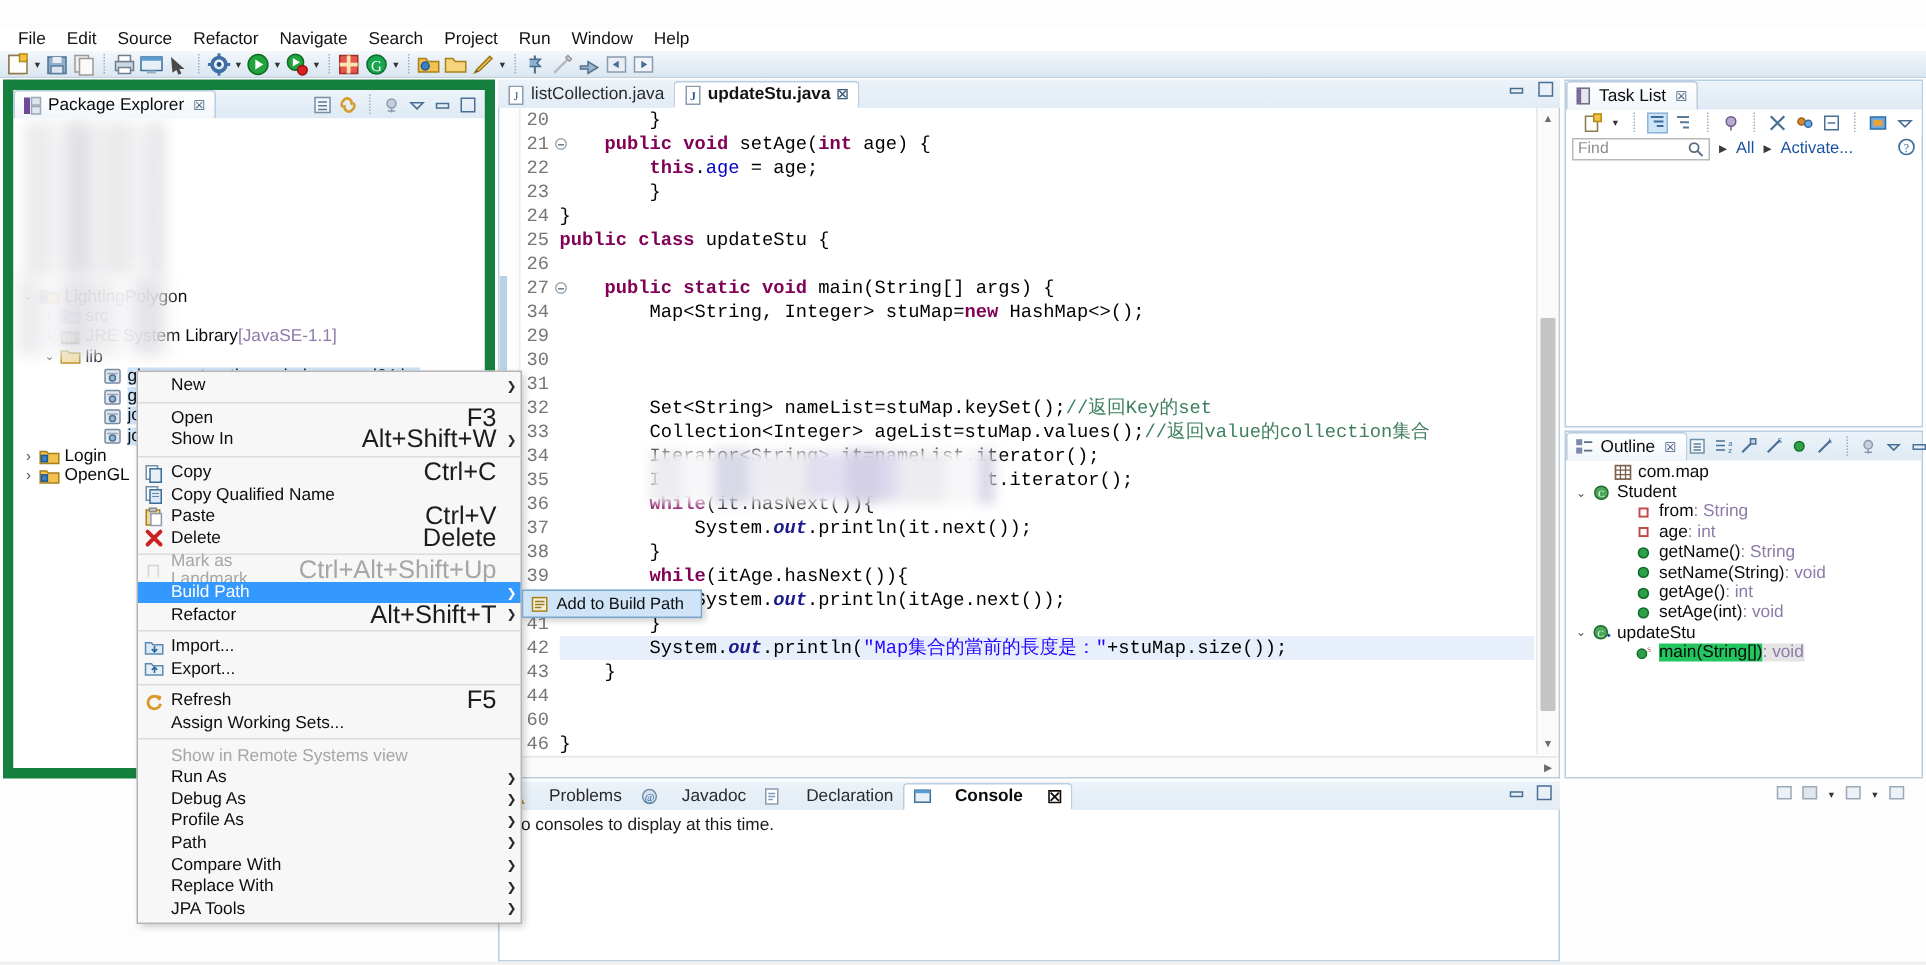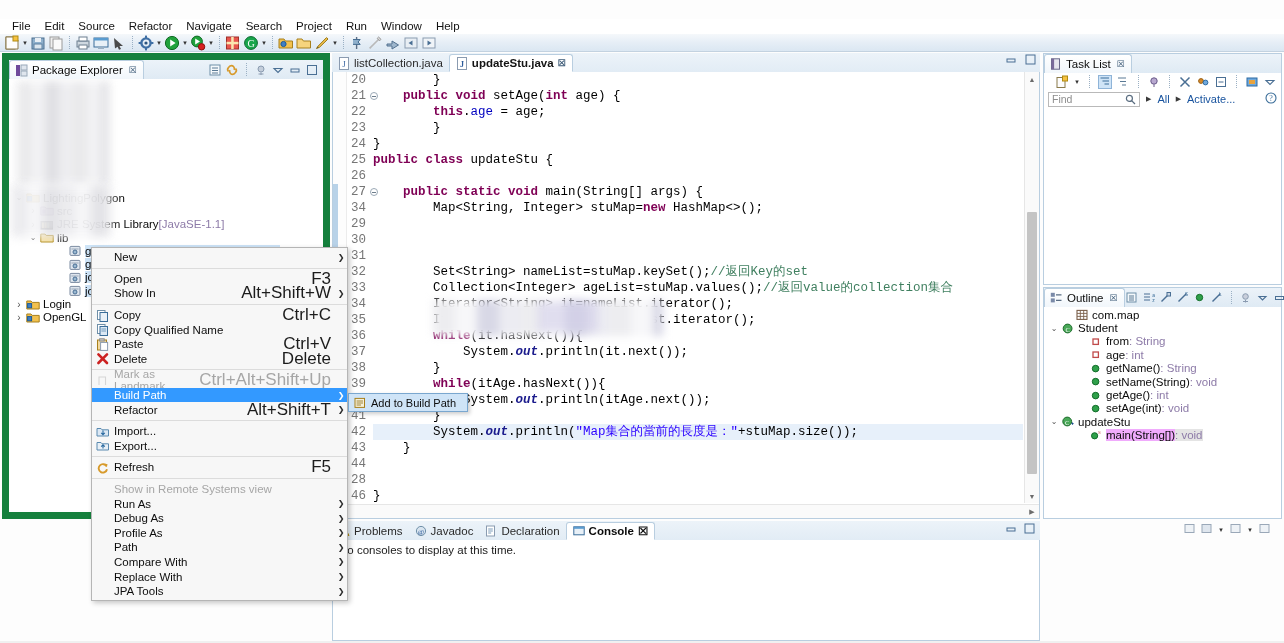--- a/index.html
+++ b/index.html
@@ -216,21 +216,21 @@
     background:#fafafa; border-top:1px solid #e6e6e6;
     display:flex; align-items:center; justify-content:space-between;
   }
   .hscroll .arrow { width:14px; text-align:center; font-size:7px; color:#6b6b6b; }
 
   
   #console-area {
     position:absolute; left:332px; top:521px; width:708px; height:120px;
   }
   .console-tabbar { height:19px; display:flex; align-items:flex-end; background:linear-gradient(to bottom,#ecf3f9,#e2ecf5); position:relative; }
-  .ctab { display:flex; align-items:center; gap:4px; height:18px; padding:0 6px; font-size:11.5px; color:#2a2a2a; }
+  .ctab { display:flex; align-items:center; gap:16px; height:18px; padding:0 6px; font-size:11.5px; color:#2a2a2a; }
   .ctab.active { background:#fff; border:1px solid #b9cee0; border-bottom:1px solid #fff; border-radius:3px 3px 0 0; font-weight:bold; color:#0b0b0b; }
   .console-body {
     height:101px; background:#fff; border:1px solid #b9cee0; border-top:none;
     font-size:11.5px; color:#1a1a1a; padding:4px 6px;
   }
   .cons-tools { position:absolute; right:4px; bottom:2px; display:flex; gap:5px; align-items:center; }
 
   
   #task-list {
     position:absolute; left:1043px; top:53px; width:239px; height:232px;
@@ -698,21 +698,21 @@
           <div class="gline">35</div>
           <div class="gline">36</div>
           <div class="gline">37</div>
           <div class="gline">38</div>
           <div class="gline">39</div>
           <div class="gline">40</div>
           <div class="gline">41</div>
           <div class="gline">42</div>
           <div class="gline">43</div>
           <div class="gline">44</div>
-          <div class="gline">28</div>
+          <div class="gline">60</div>
           <div class="gline">46</div>
         </div>
       <div id="code"><div class="cl"><span class="pl">        }</span></div><div class="cl"><span class="pl">    </span><span class="kw">public void </span><span class="pl">setAge(</span><span class="kw">int</span><span class="pl"> age) {</span></div><div class="cl"><span class="pl">        </span><span class="kw">this</span><span class="pl">.</span><span class="fld">age</span><span class="pl"> = age;</span></div><div class="cl"><span class="pl">        }</span></div><div class="cl"><span class="pl">}</span></div><div class="cl"><span class="kw">public class </span><span class="pl">updateStu {</span></div><div class="cl">&nbsp;</div><div class="cl"><span class="pl">    </span><span class="kw">public static void </span><span class="pl">main(String[] args) {</span></div><div class="cl"><span class="pl">        Map&lt;String, Integer&gt; stuMap=</span><span class="kw">new</span><span class="pl"> HashMap&lt;&gt;();</span></div><div class="cl">&nbsp;</div><div class="cl">&nbsp;</div><div class="cl">&nbsp;</div><div class="cl"><span class="pl">        Set&lt;String&gt; nameList=stuMap.keySet();</span><span class="cmt">//返回Key的set</span></div><div class="cl"><span class="pl">        Collection&lt;Integer&gt; ageList=stuMap.values();</span><span class="cmt">//返回value的collection集合</span></div><div class="cl"><span class="pl">        Iterator&lt;String&gt; it=nameList.iterator();</span></div><div class="cl"><span class="pl">        Iterator&lt;Integer&gt; itAge=ageList.iterator();</span></div><div class="cl"><span class="pl">        </span><span class="kw">while</span><span class="pl">(it.hasNext()){</span></div><div class="cl"><span class="pl">            System.</span><span class="stat">out</span><span class="pl">.println(it.next());</span></div><div class="cl"><span class="pl">        }</span></div><div class="cl"><span class="pl">        </span><span class="kw">while</span><span class="pl">(itAge.hasNext()){</span></div><div class="cl"><span class="pl">            System.</span><span class="stat">out</span><span class="pl">.println(itAge.next());</span></div><div class="cl"><span class="pl">        }</span></div><div class="cl hl"><span class="pl">        System.</span><span class="stat">out</span><span class="pl">.println(</span><span class="str">"Map集合的當前的長度是："</span><span class="pl">+stuMap.size());</span></div><div class="cl"><span class="pl">    }</span></div><div class="cl">&nbsp;</div><div class="cl">&nbsp;</div><div class="cl"><span class="pl">}</span></div></div>
 
       <div class="blurpix" style="left:100px; top:228px; width:230px; height:36px; filter:blur(4px); background:
             repeating-linear-gradient(90deg,#ededf0 0 22px,#f7f7f9 22px 44px,#d8d8e6 44px 66px,#ececf2 66px 88px),
             repeating-linear-gradient(0deg,rgba(225,225,235,.55) 0 12px,rgba(245,245,250,.55) 12px 24px);"></div>
       <div class="blurpix" style="left:205px; top:230px; width:60px; height:30px; filter:blur(4px); background:#cfcbe8; opacity:.55;"></div>
 
       <div class="vscroll">
@@ -1025,21 +1025,21 @@
           <span class="tlabel">updateStu</span>
         </div>
         <div class="tree-row" style="height: 13.4px; padding-left: 32px;">
           <span class="tw"></span>
           <span class="ticon">
             <svg width="14" height="13">
               <circle cx="5.6" cy="6.8" r="3.1" fill="#2fa04a" stroke="#0f6b28"></circle>
               <text x="10.4" y="5.4" font-size="5" fill="#c04a4a" text-anchor="middle" font-family="Liberation Serif, serif">S</text>
             </svg>
           </span>
-          <span class="tlabel sel" style="background: #f0abfc;">main(String[])</span>
+          <span class="tlabel sel" style="background: #22c55e;">main(String[])</span>
           <span style="color: rgb(141, 123, 168); background: rgb(228, 228, 228);"> : void</span>
         </div>
       </div>
   </div>
 
   <div class="bottom-strip">
     <span><svg width="13" height="13">
           <rect x="2" y="2.5" width="9" height="8" fill="#eef2f6" stroke="#9aa8b8"></rect>
         </svg></span>
     <span><svg width="13" height="13">
@@ -1167,20 +1167,25 @@
         <span class="mi-icon">
           <svg width="14" height="13">
             <path d="M10.6 5.4 A4.2 4.2 0 1 0 11 8.2" fill="none" stroke="#d79a2b" stroke-width="1.9"></path>
             <path d="M8.4 2.4 L11.6 3.2 L10.4 6.2 Z" fill="#d79a2b"></path>
           </svg>
         </span>
         <span class="mi-label">Refresh</span>
         <span class="mi-accel">F5</span>
         <span class="mi-sub"></span>
       </div>
+      <div class="mi">
+        <span class="mi-icon"></span>
+        <span class="mi-label">Assign Working Sets...</span>
+        <span class="mi-sub"></span>
+      </div>
       <div class="mi-sep"></div>
       <div class="mi disabled">
         <span class="mi-icon"></span>
         <span class="mi-label">Show in Remote Systems view</span>
         <span class="mi-sub"></span>
       </div>
       <div class="mi">
         <span class="mi-icon"></span>
         <span class="mi-label">Run As</span>
         <span class="mi-sub">❯</span>

